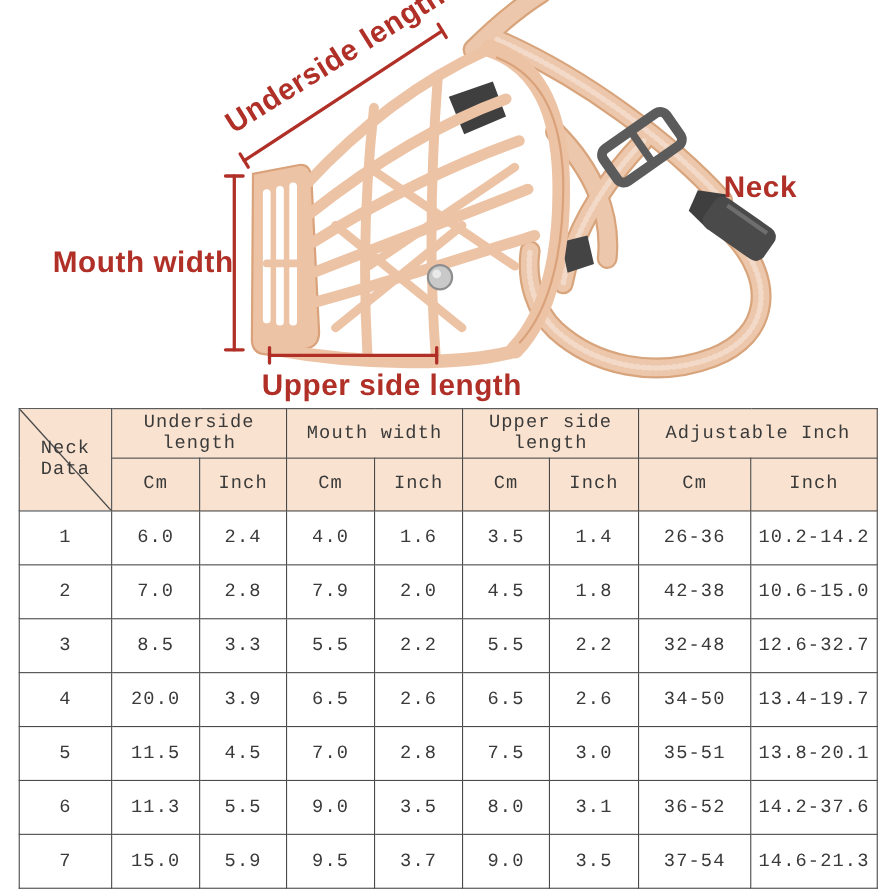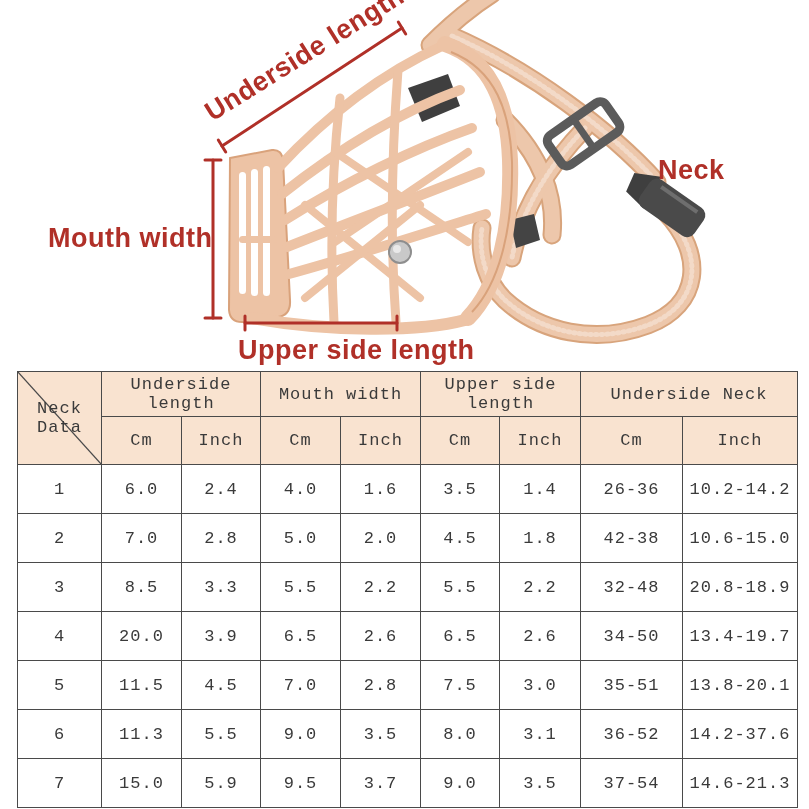--- a/index.html
+++ b/index.html
@@ -169,21 +169,21 @@
       <tr class="group-row">
         <th class="corner" rowspan="2">
           <svg class="corner-line" viewBox="0 0 100 100" preserveAspectRatio="none">
             <line x1="0" y1="0" x2="100" y2="100" stroke="var(--border)" stroke-width="1.2" vector-effect="non-scaling-stroke"></line>
           </svg>
           <span class="corner-text">Neck Data</span>
         </th>
         <th colspan="2">Underside length</th>
         <th colspan="2">Mouth width</th>
         <th colspan="2">Upper side length</th>
-        <th colspan="2">Underside Neck</th>
+        <th colspan="2">Adjustable Inch</th>
       </tr>
       <tr class="unit-row">
         <th>Cm</th>
         <th>Inch</th>
         <th>Cm</th>
         <th>Inch</th>
         <th>Cm</th>
         <th>Inch</th>
         <th>Cm</th>
         <th>Inch</th>
@@ -198,37 +198,37 @@
           <td>1.6</td>
           <td>3.5</td>
           <td>1.4</td>
           <td>26-36</td>
           <td>10.2-14.2</td>
         </tr>
         <tr>
           <td>2</td>
           <td>7.0</td>
           <td>2.8</td>
-          <td>5.0</td>
+          <td>7.9</td>
           <td>2.0</td>
           <td>4.5</td>
           <td>1.8</td>
           <td>42-38</td>
           <td>10.6-15.0</td>
         </tr>
         <tr>
           <td>3</td>
           <td>8.5</td>
           <td>3.3</td>
           <td>5.5</td>
           <td>2.2</td>
           <td>5.5</td>
           <td>2.2</td>
           <td>32-48</td>
-          <td>20.8-18.9</td>
+          <td>12.6-32.7</td>
         </tr>
         <tr>
           <td>4</td>
           <td>20.0</td>
           <td>3.9</td>
           <td>6.5</td>
           <td>2.6</td>
           <td>6.5</td>
           <td>2.6</td>
           <td>34-50</td>

